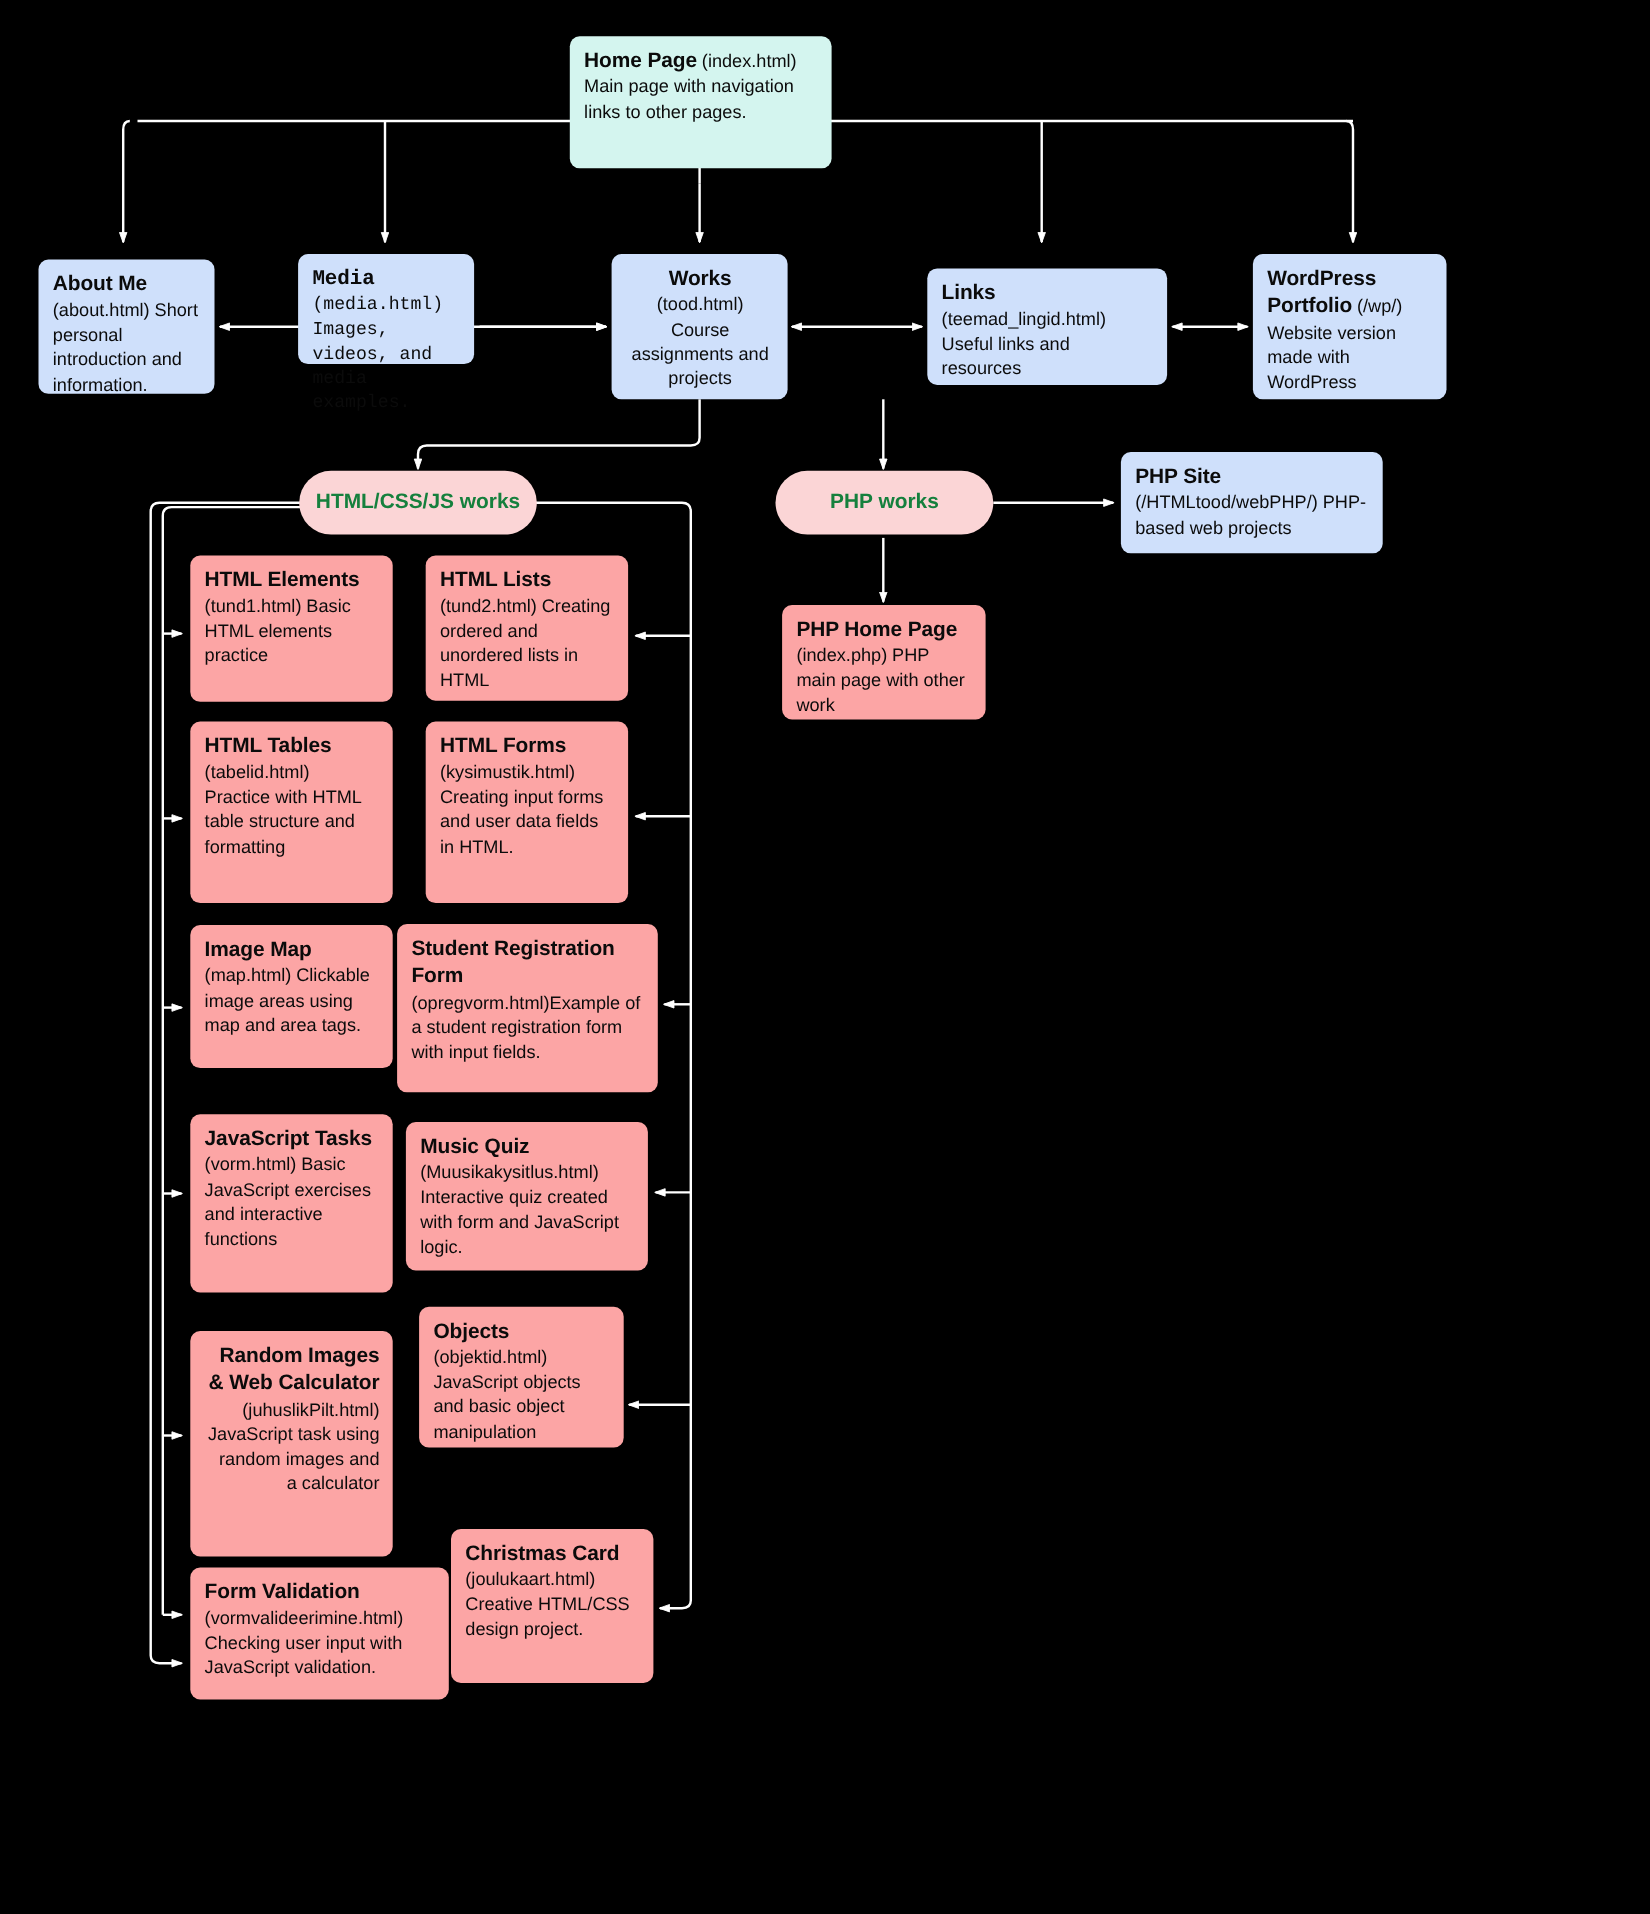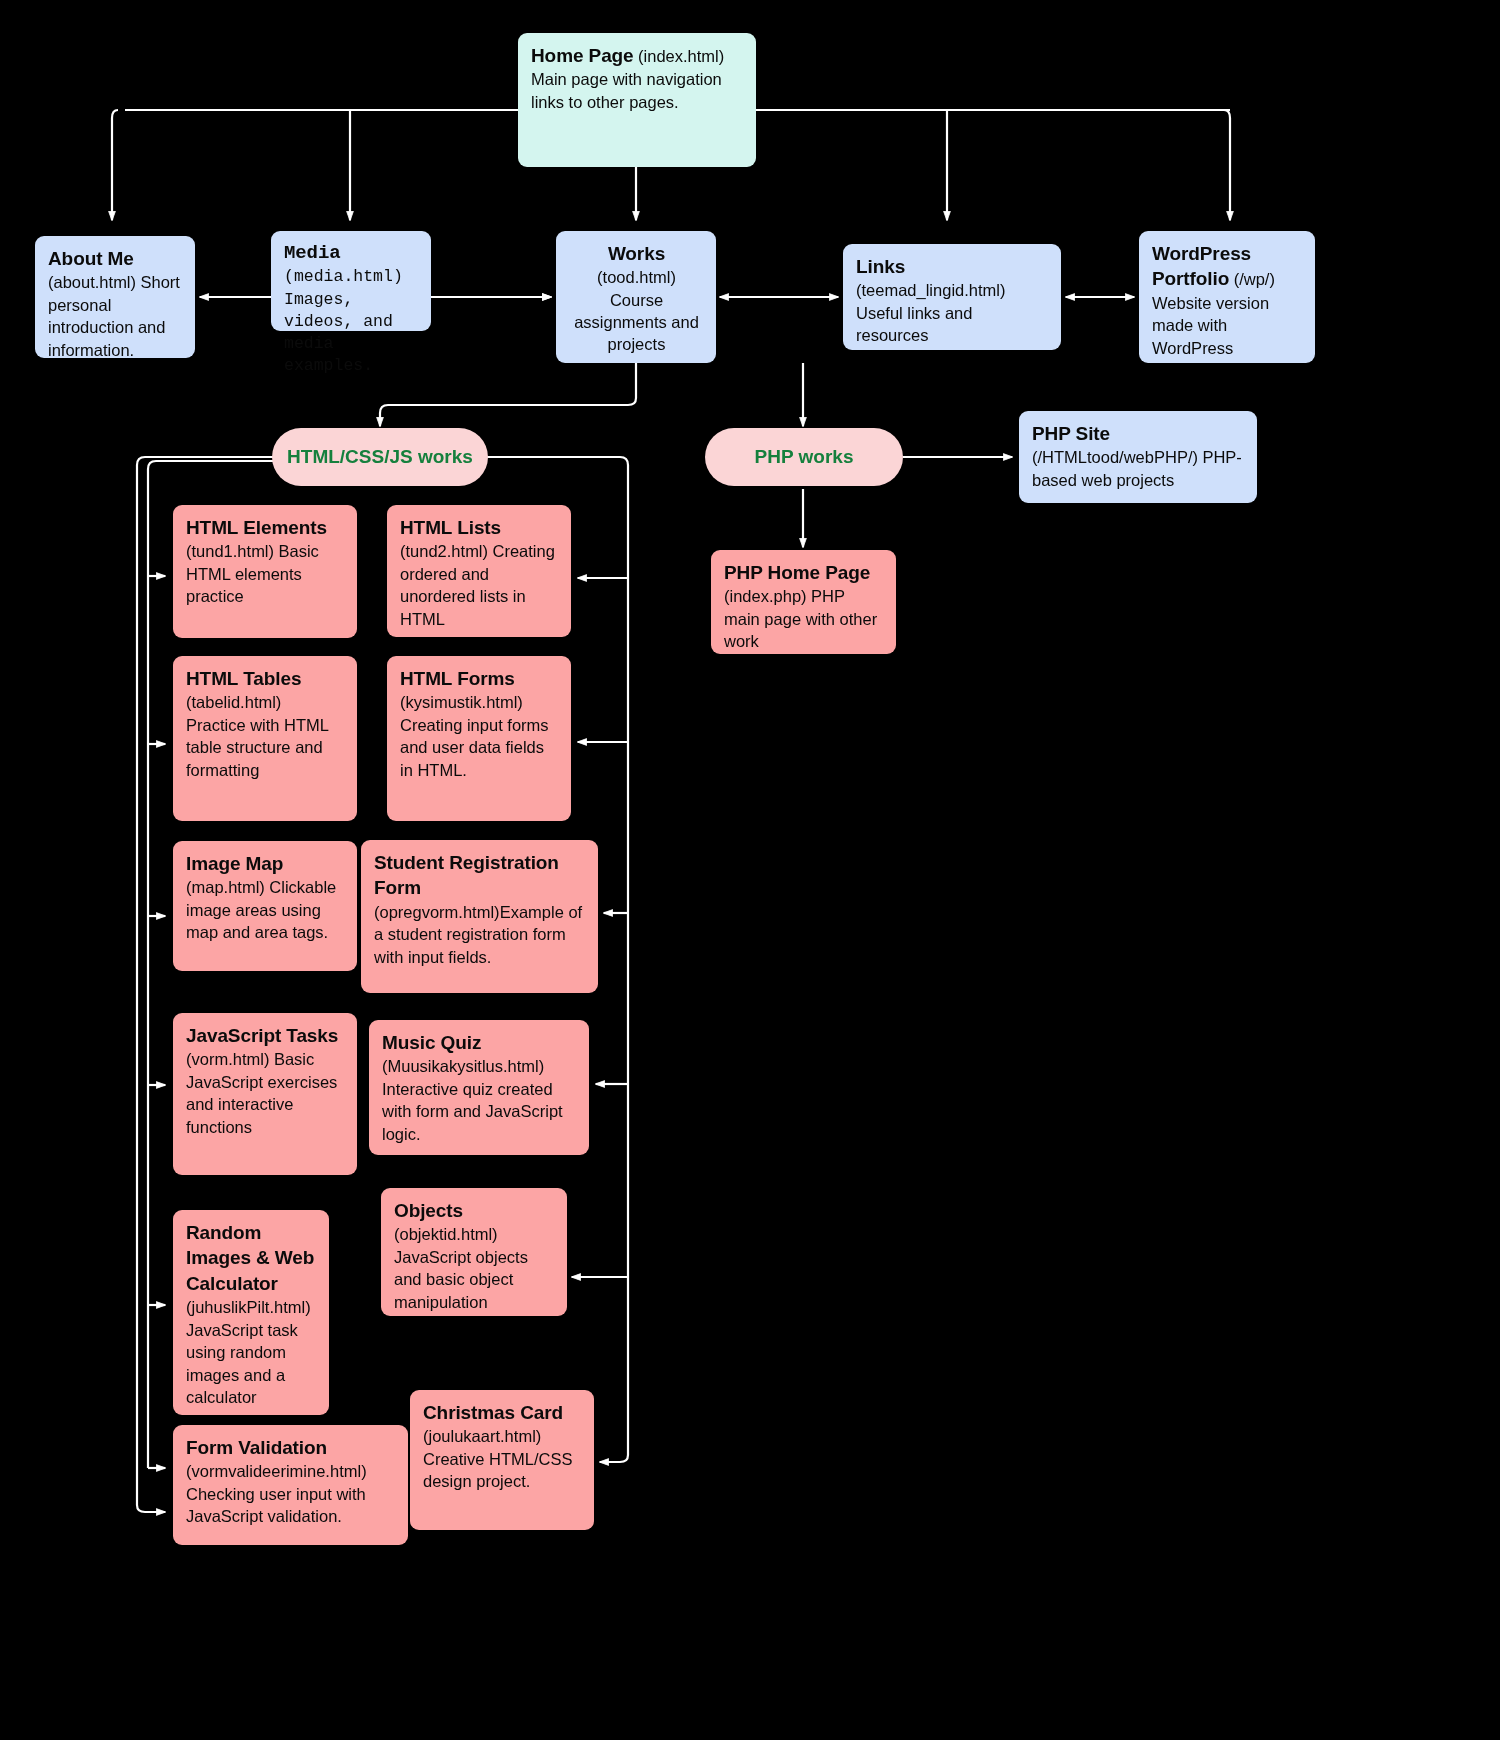--- a/index.html
+++ b/index.html
@@ -68,21 +68,21 @@
 
       <path d="M470,457 L620,457 Q628,457 628,465 L628,1455 Q628,1462 620,1462 L600,1462" marker-end="url(#ah)"></path>
       <path d="M628,578 L578,578" marker-end="url(#ah)"></path>
       <path d="M628,742 L578,742" marker-end="url(#ah)"></path>
       <path d="M628,913 L604,913" marker-end="url(#ah)"></path>
       <path d="M628,1084 L596,1084" marker-end="url(#ah)"></path>
       <path d="M628,1277 L572,1277" marker-end="url(#ah)"></path>
     </g>
   </svg>
 
-  <div class="node cyan inline" style="left:518px;top:33px;width:238px;height:134px;">
+  <div class="node cyan inline" style="left:518px;top:33px;width:238px;height:120px;">
     <span class="ttl">Home Page</span>
     <span class="desc">(index.html)</span>
     <div class="desc">Main page with navigation links to other pages.</div>
   </div>
 
   <div class="node blue inline" style="left:35px;top:236px;width:160px;height:122px;">
     <span class="ttl">About Me</span><br>
     <span class="desc">(about.html)</span>
     <span class="desc">Short personal introduction and information.</span>
   </div>
@@ -148,21 +148,21 @@
     <span class="desc">(map.html)</span>
     <span class="desc">Clickable image areas using map and area tags.</span>
   </div>
 
   <div class="node yellow inline" style="left:173px;top:1013px;width:184px;height:162px;">
     <span class="ttl">JavaScript Tasks</span><br>
     <span class="desc">(vorm.html)</span>
     <span class="desc">Basic JavaScript exercises and interactive functions</span>
   </div>
 
-  <div class="node yellow inline" style="left:173px;top:1210px;width:156px;height:205px;">
+  <div class="node yellow inline" style="left:173px;top:1210px;width:184px;height:205px;text-align:right;">
     <span class="ttl">Random Images &amp; Web Calculator</span><br>
     <span class="desc">(juhuslikPilt.html)</span>
     <span class="desc">JavaScript task using random images and a calculator</span>
   </div>
 
   <div class="node yellow inline" style="left:173px;top:1425px;width:235px;height:120px;">
     <span class="ttl">Form Validation</span><br>
     <span class="desc">(vormvalideerimine.html)</span>
     <span class="desc">Checking user input with JavaScript validation.</span>
   </div>

